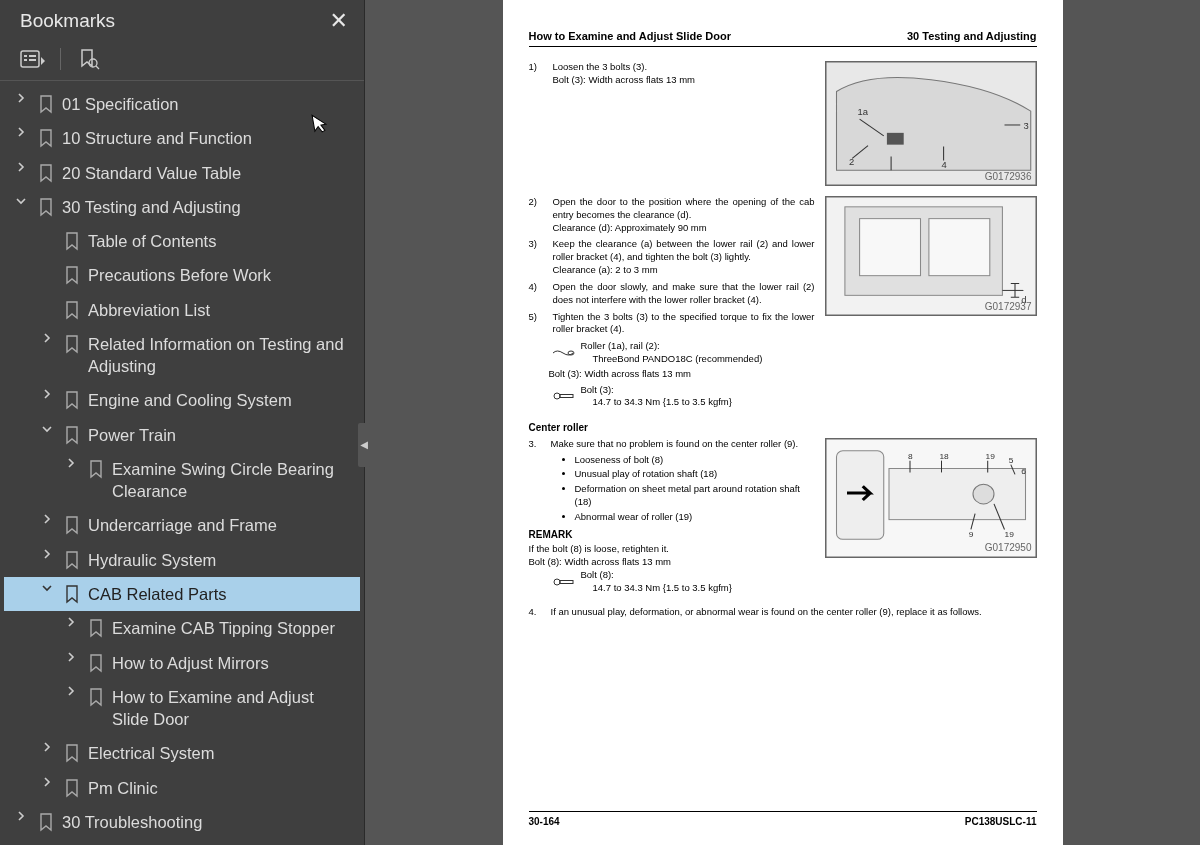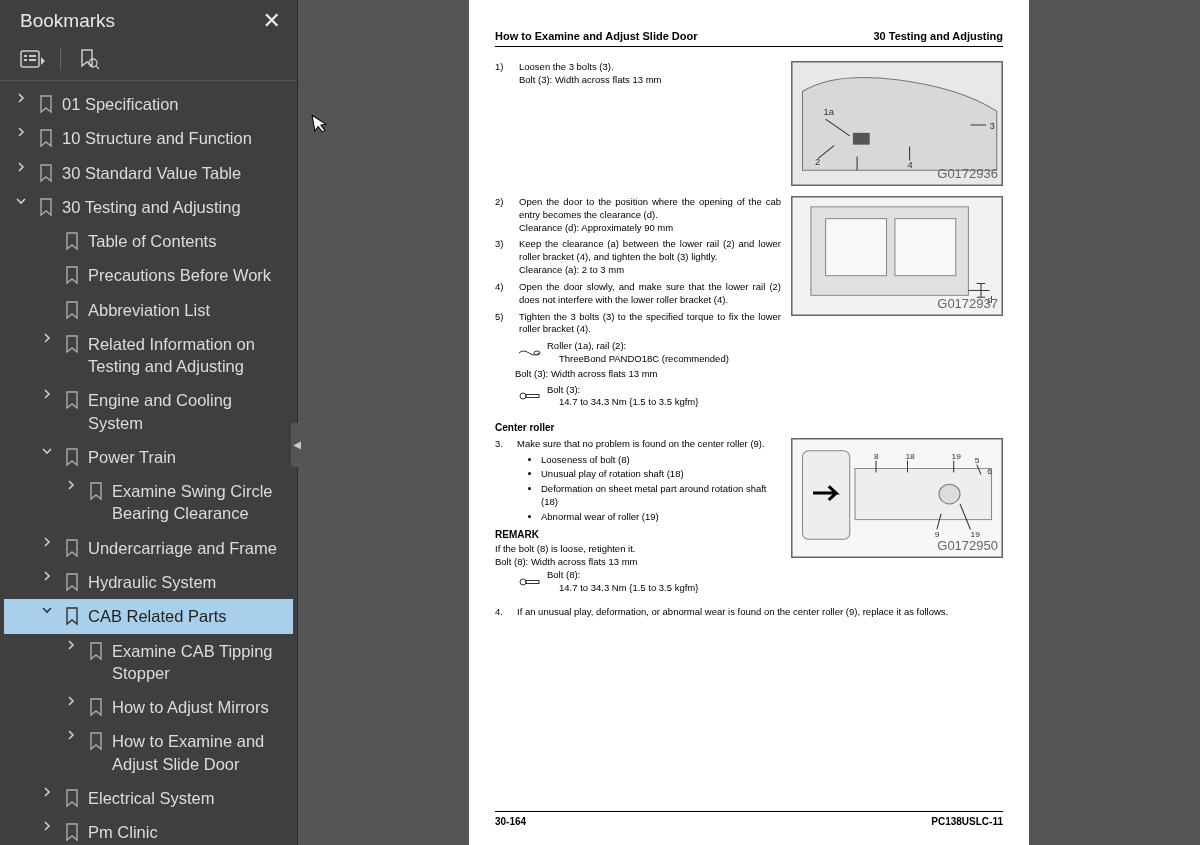--- a/index.html
+++ b/index.html
@@ -5,21 +5,21 @@
   * { box-sizing: border-box; margin: 0; padding: 0; }
   body {
     font-family: "Segoe UI", Arial, sans-serif;
     background: #3a3a3a;
     width: 1200px;
     height: 845px;
     overflow: hidden;
     display: flex;
   }
   .sidebar {
-    width: 298px;
+    width: 365px;
     height: 100%;
     background: #3f3f3f;
     display: flex;
     flex-direction: column;
     border-right: 1px solid #2a2a2a;
     position: relative;
   }
   .sidebar-header {
     display: flex;
     align-items: center;
@@ -165,21 +165,21 @@
     flex-shrink: 0;
     position: relative;
     font-size: 8px;
     color: #555;
   }
   .imgcol.shallow { height: 120px; }
   .imglabel {
     position: absolute;
     bottom: 2px;
     right: 4px;
-    font-size: 13px;
+    font-size: 10px;
     color: #666;
   }
   .step {
     display: flex;
     gap: 6px;
     margin-bottom: 4px;
   }
   .step-num { width: 18px; flex-shrink: 0; }
   .step-body { flex: 1; text-align: justify; }
   .sub { margin-left: 20px; margin-bottom: 3px; }
@@ -259,21 +259,21 @@
       </div>
       <div class="tree-item indent-0">
         <span class="chev">
           <svg width="10" height="10" viewBox="0 0 10 10">
             <path d="M3 1 L7 5 L3 9" fill="none" stroke="currentColor" stroke-width="1.6"></path>
           </svg>
         </span>
         <span class="bm-icon" style="color: rgb(170, 170, 170);"><svg viewBox="0 0 16 20">
             <path d="M3 2 h10 v16 l-5 -4 l-5 4 z" fill="none" stroke="currentColor" stroke-width="1.4"></path>
           </svg></span>
-        <span class="tree-label">30 Standard Value Table</span>
+        <span class="tree-label">20 Standard Value Table</span>
       </div>
       <div class="tree-item indent-0">
         <span class="chev">
           <svg width="10" height="10" viewBox="0 0 10 10">
             <path d="M1 3 L5 7 L9 3" fill="none" stroke="currentColor" stroke-width="1.6"></path>
           </svg>
         </span>
         <span class="bm-icon" style="color: rgb(170, 170, 170);"><svg viewBox="0 0 16 20">
             <path d="M3 2 h10 v16 l-5 -4 l-5 4 z" fill="none" stroke="currentColor" stroke-width="1.4"></path>
           </svg></span>

